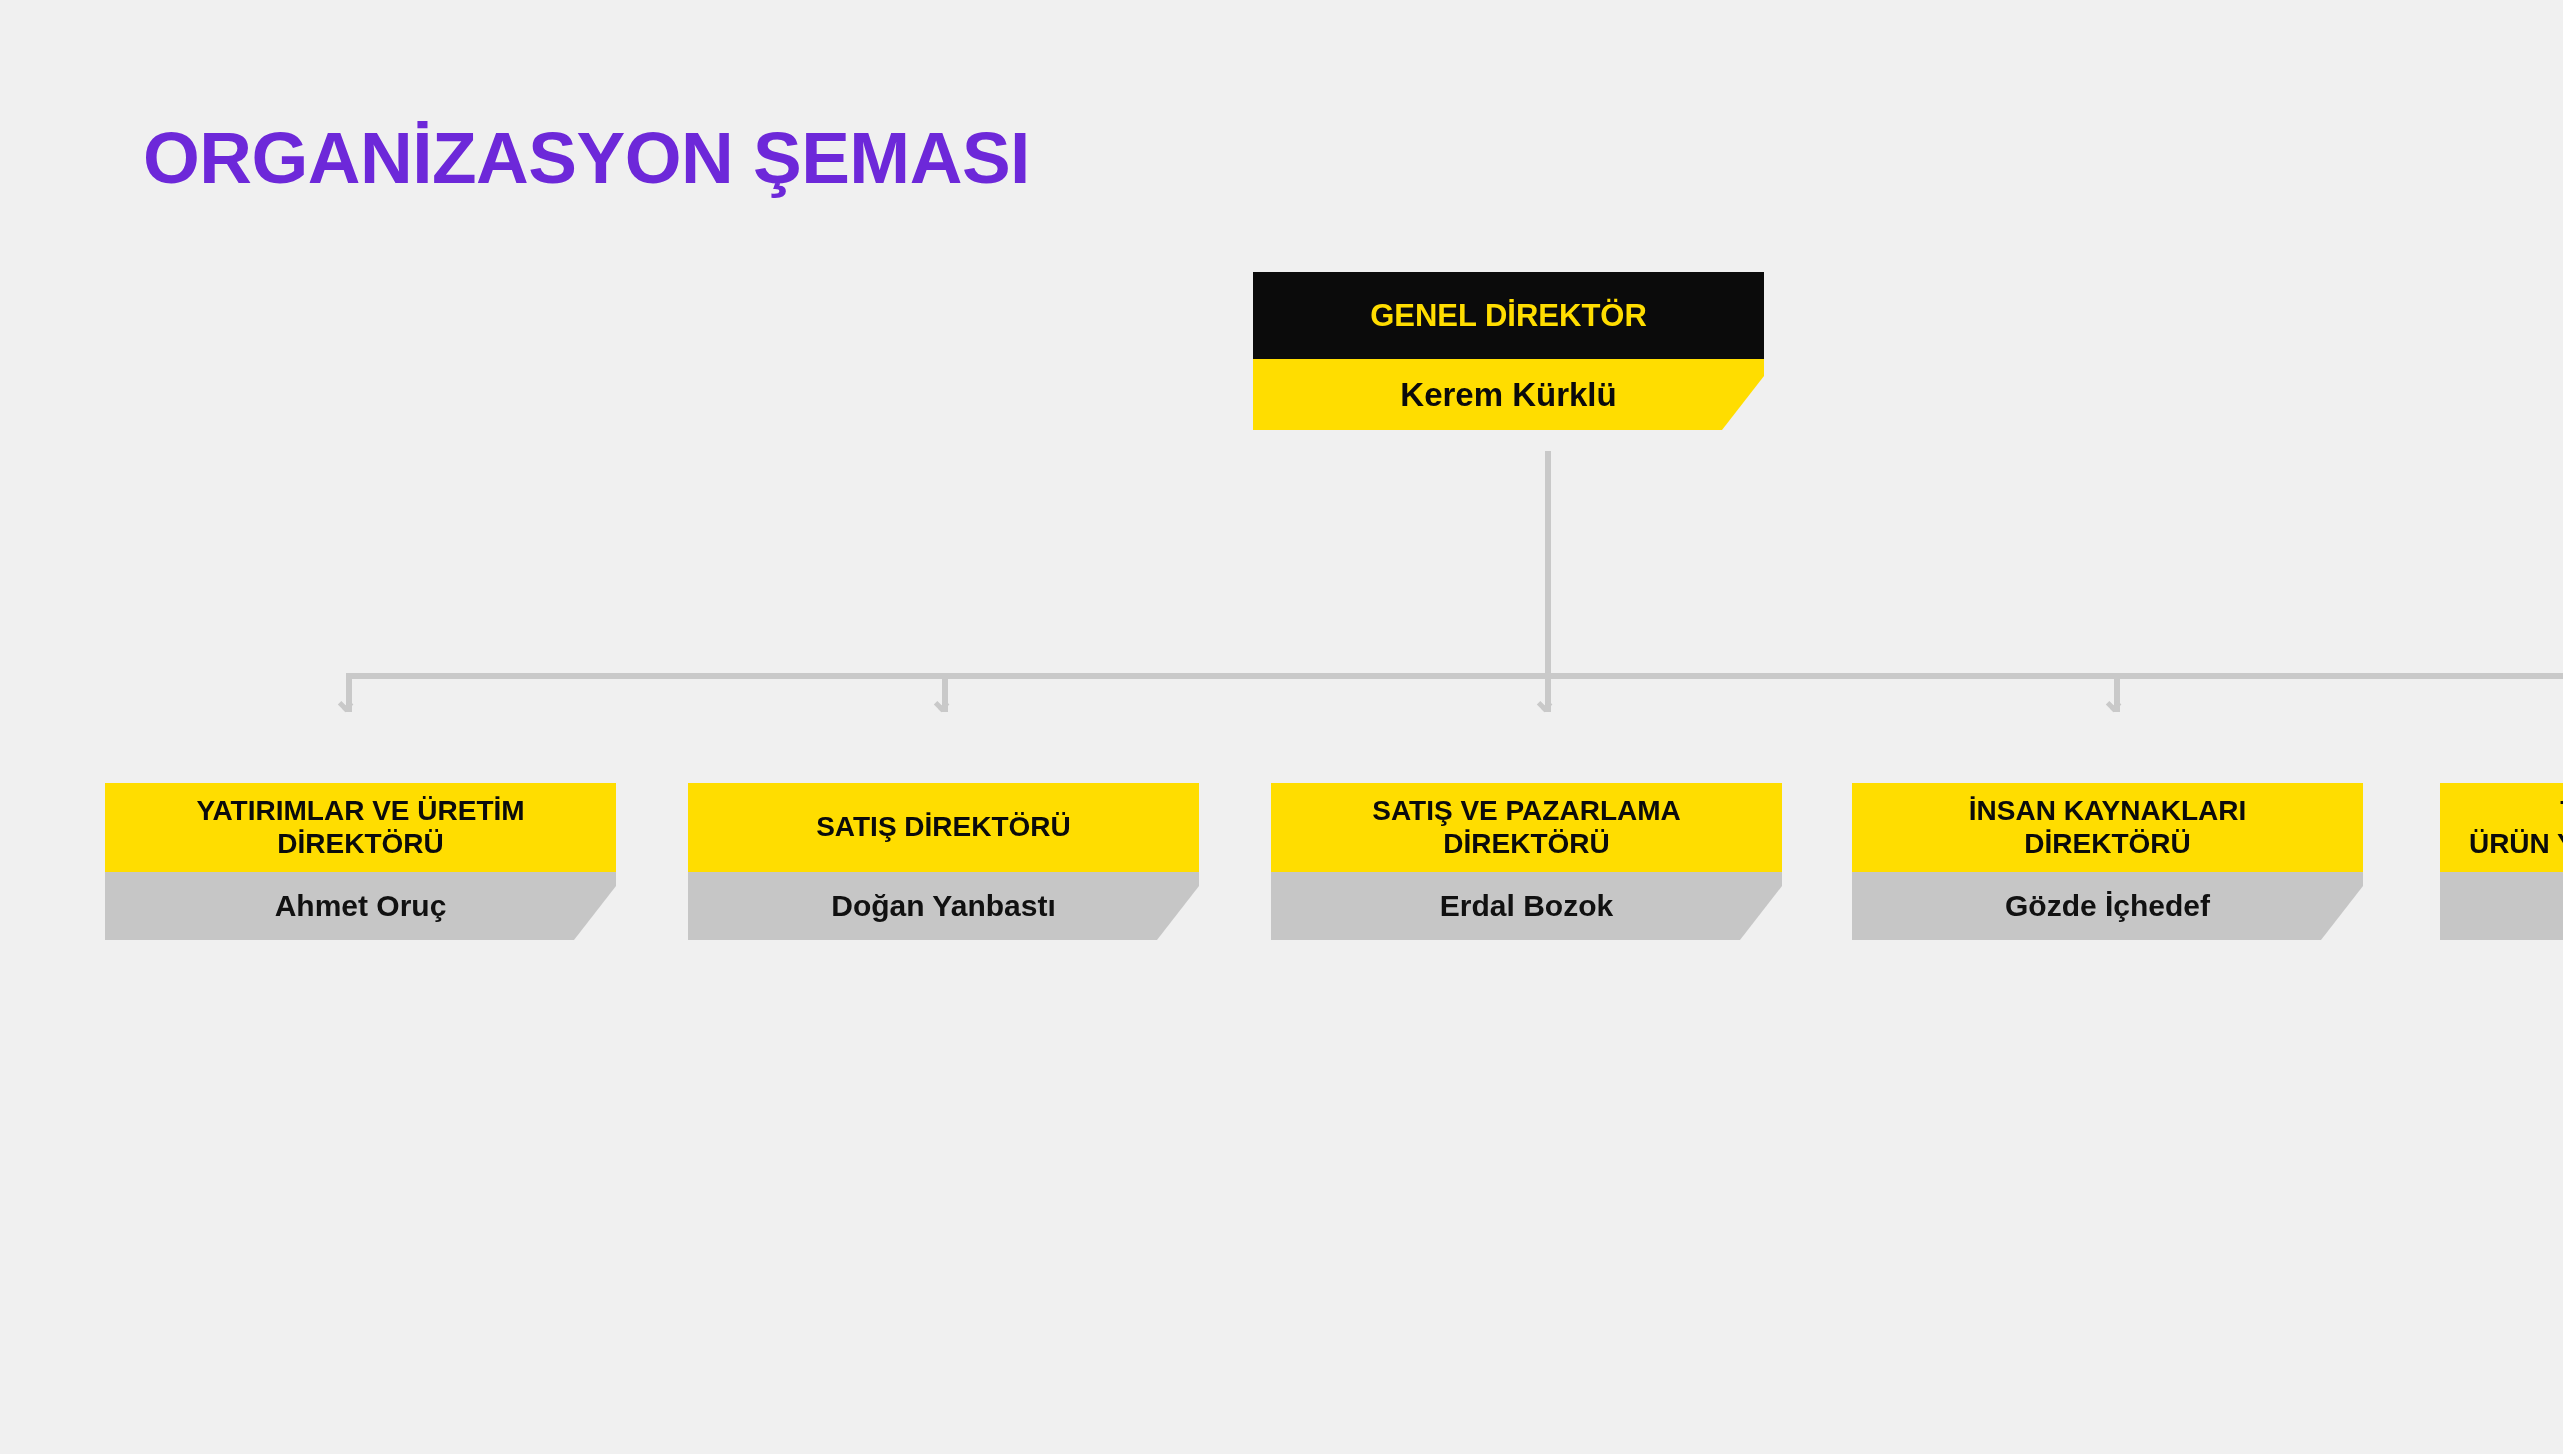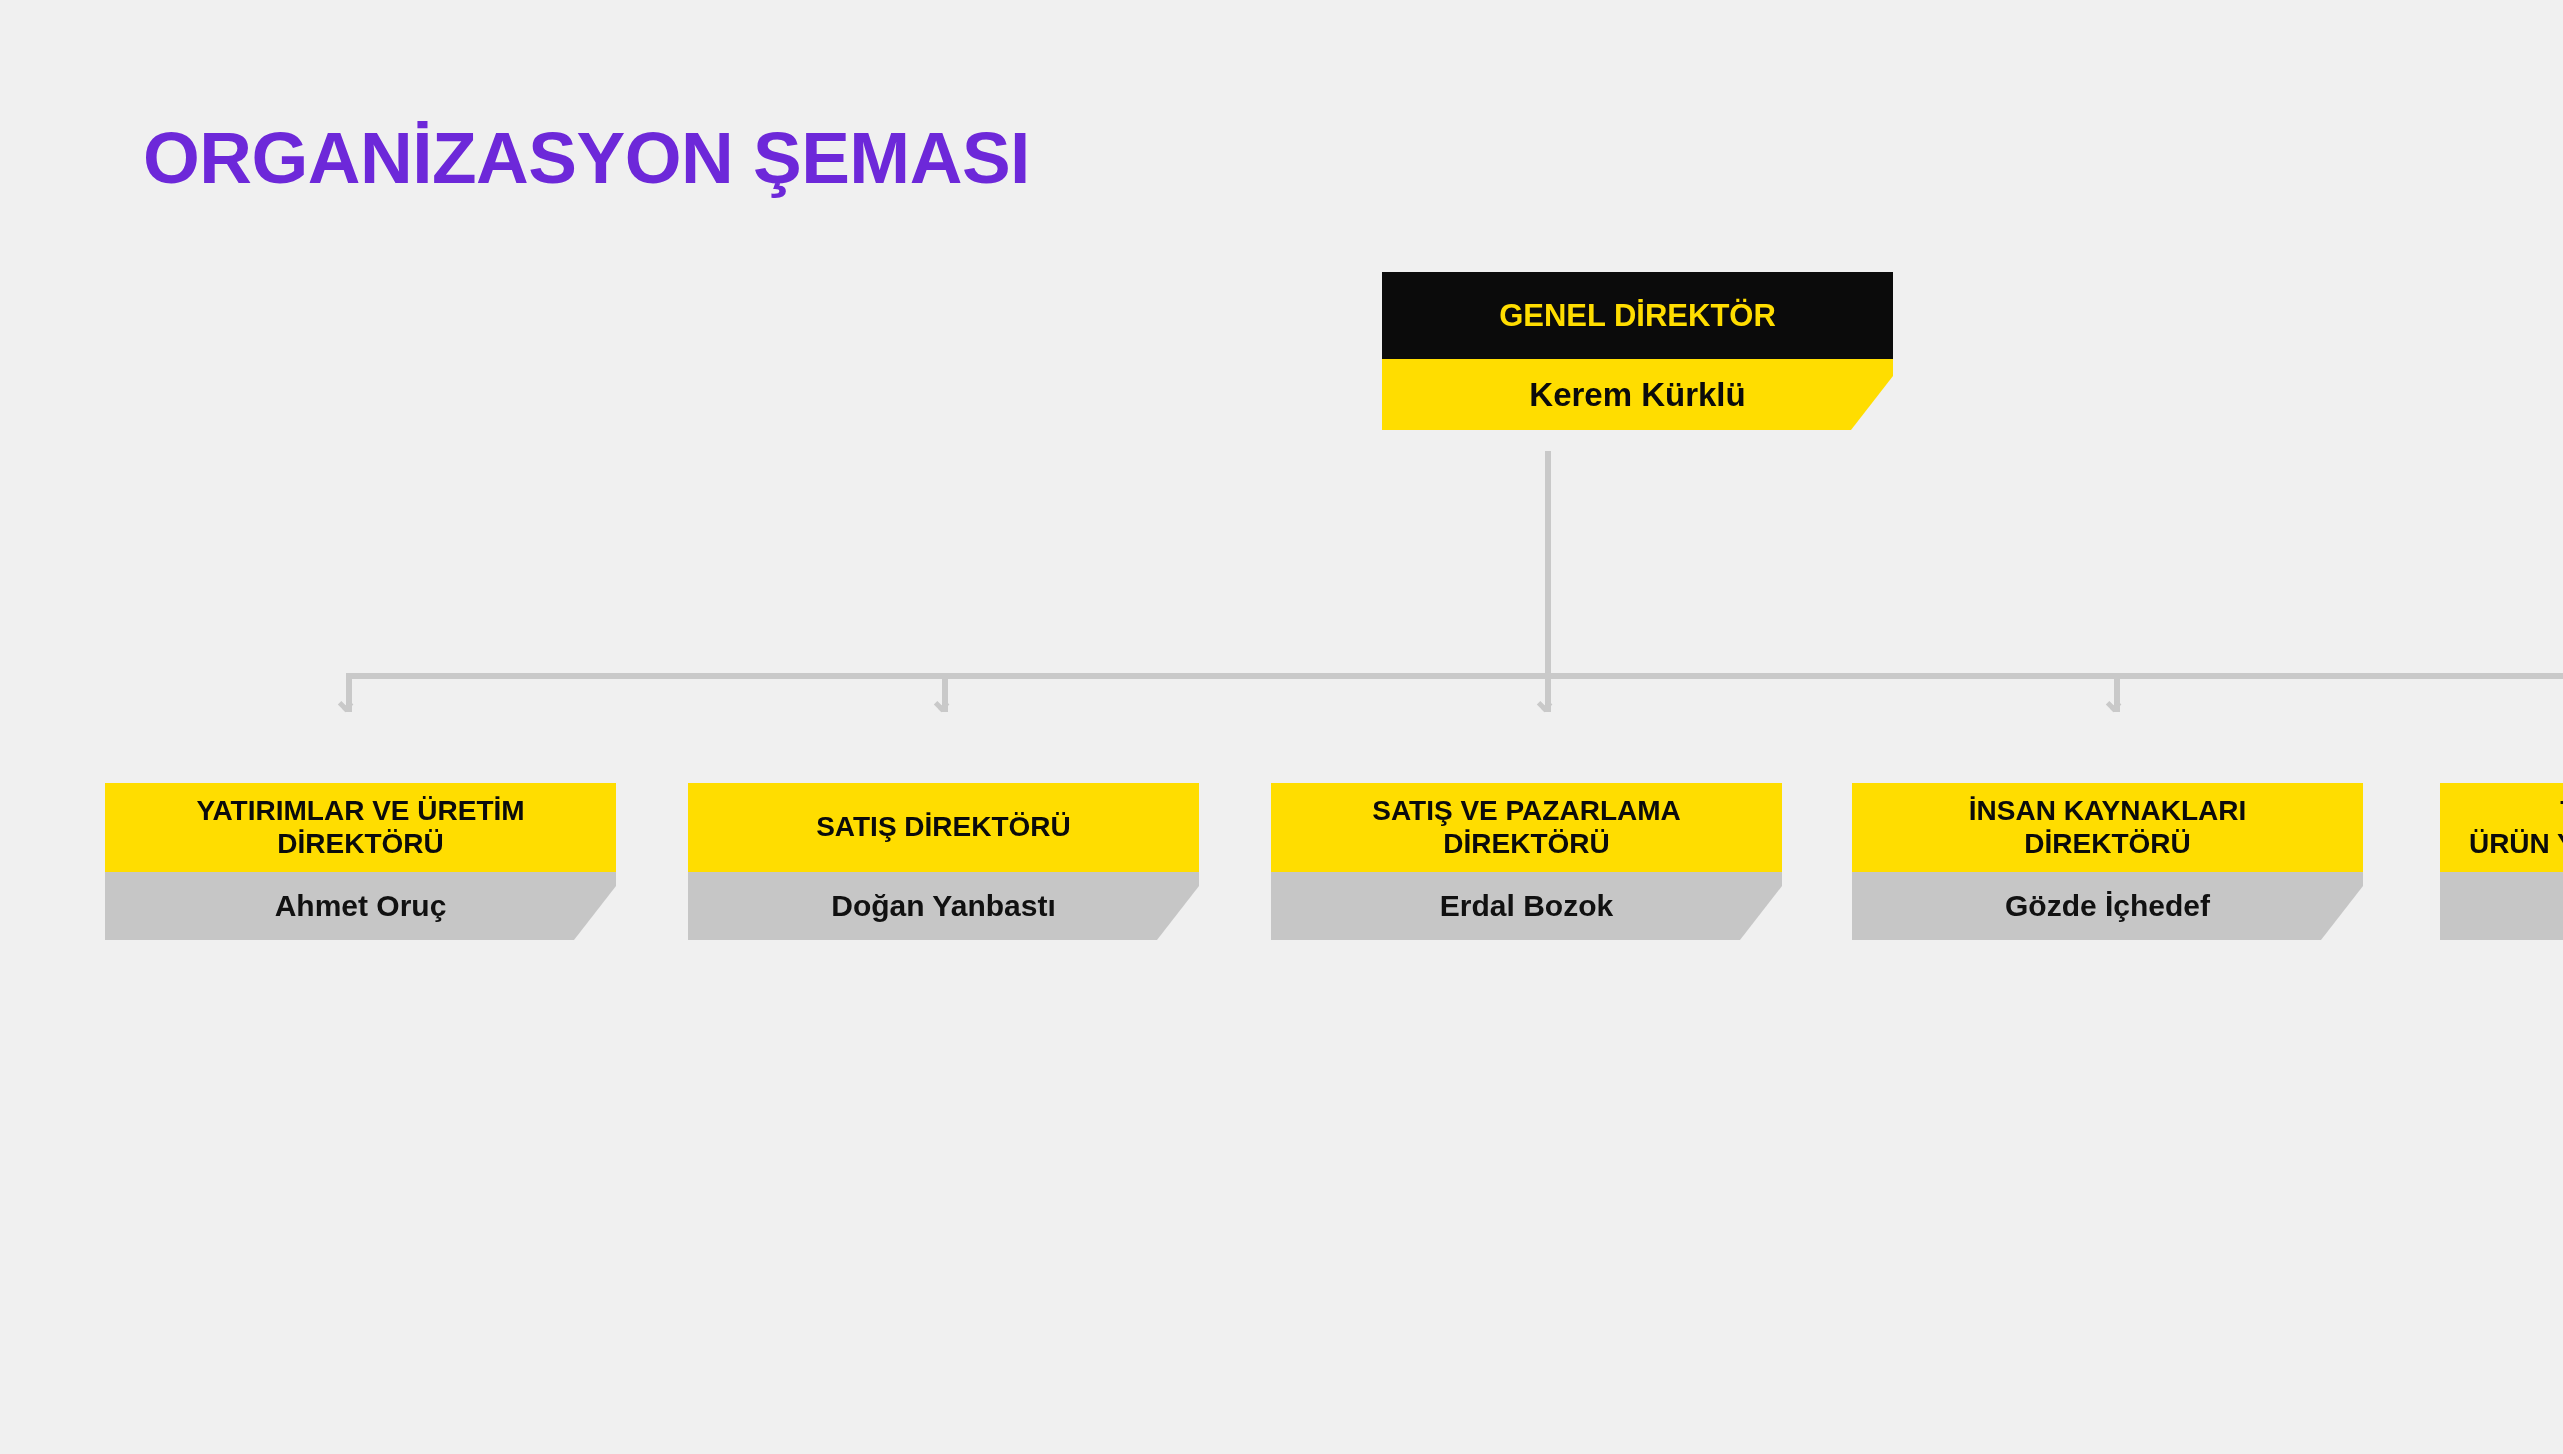--- a/index.html
+++ b/index.html
@@ -41,21 +41,21 @@
     text-align: center;
     font-weight: 700;
     line-height: 1.15;
     white-space: pre-line;
   }
   .notched {
     clip-path: polygon(0 0, 100% 0, 100% calc(100% - 54px), calc(100% - 42px) 100%, 0 100%);
   }
 
   
-  .root-box { left: 1353px; top: 272px; padding-left: 29px; }
+  .root-box { left: 1224px; top: 272px; padding-left: 29px; }
   .root-box .hdr {
     height: 87px;
     background: #0B0B0B;
     color: #FFDD00;
     font-size: 31px;
   }
   .root-box .bod {
     height: 71px;
     background: #FFDD00;
     color: #0B0B0B;

